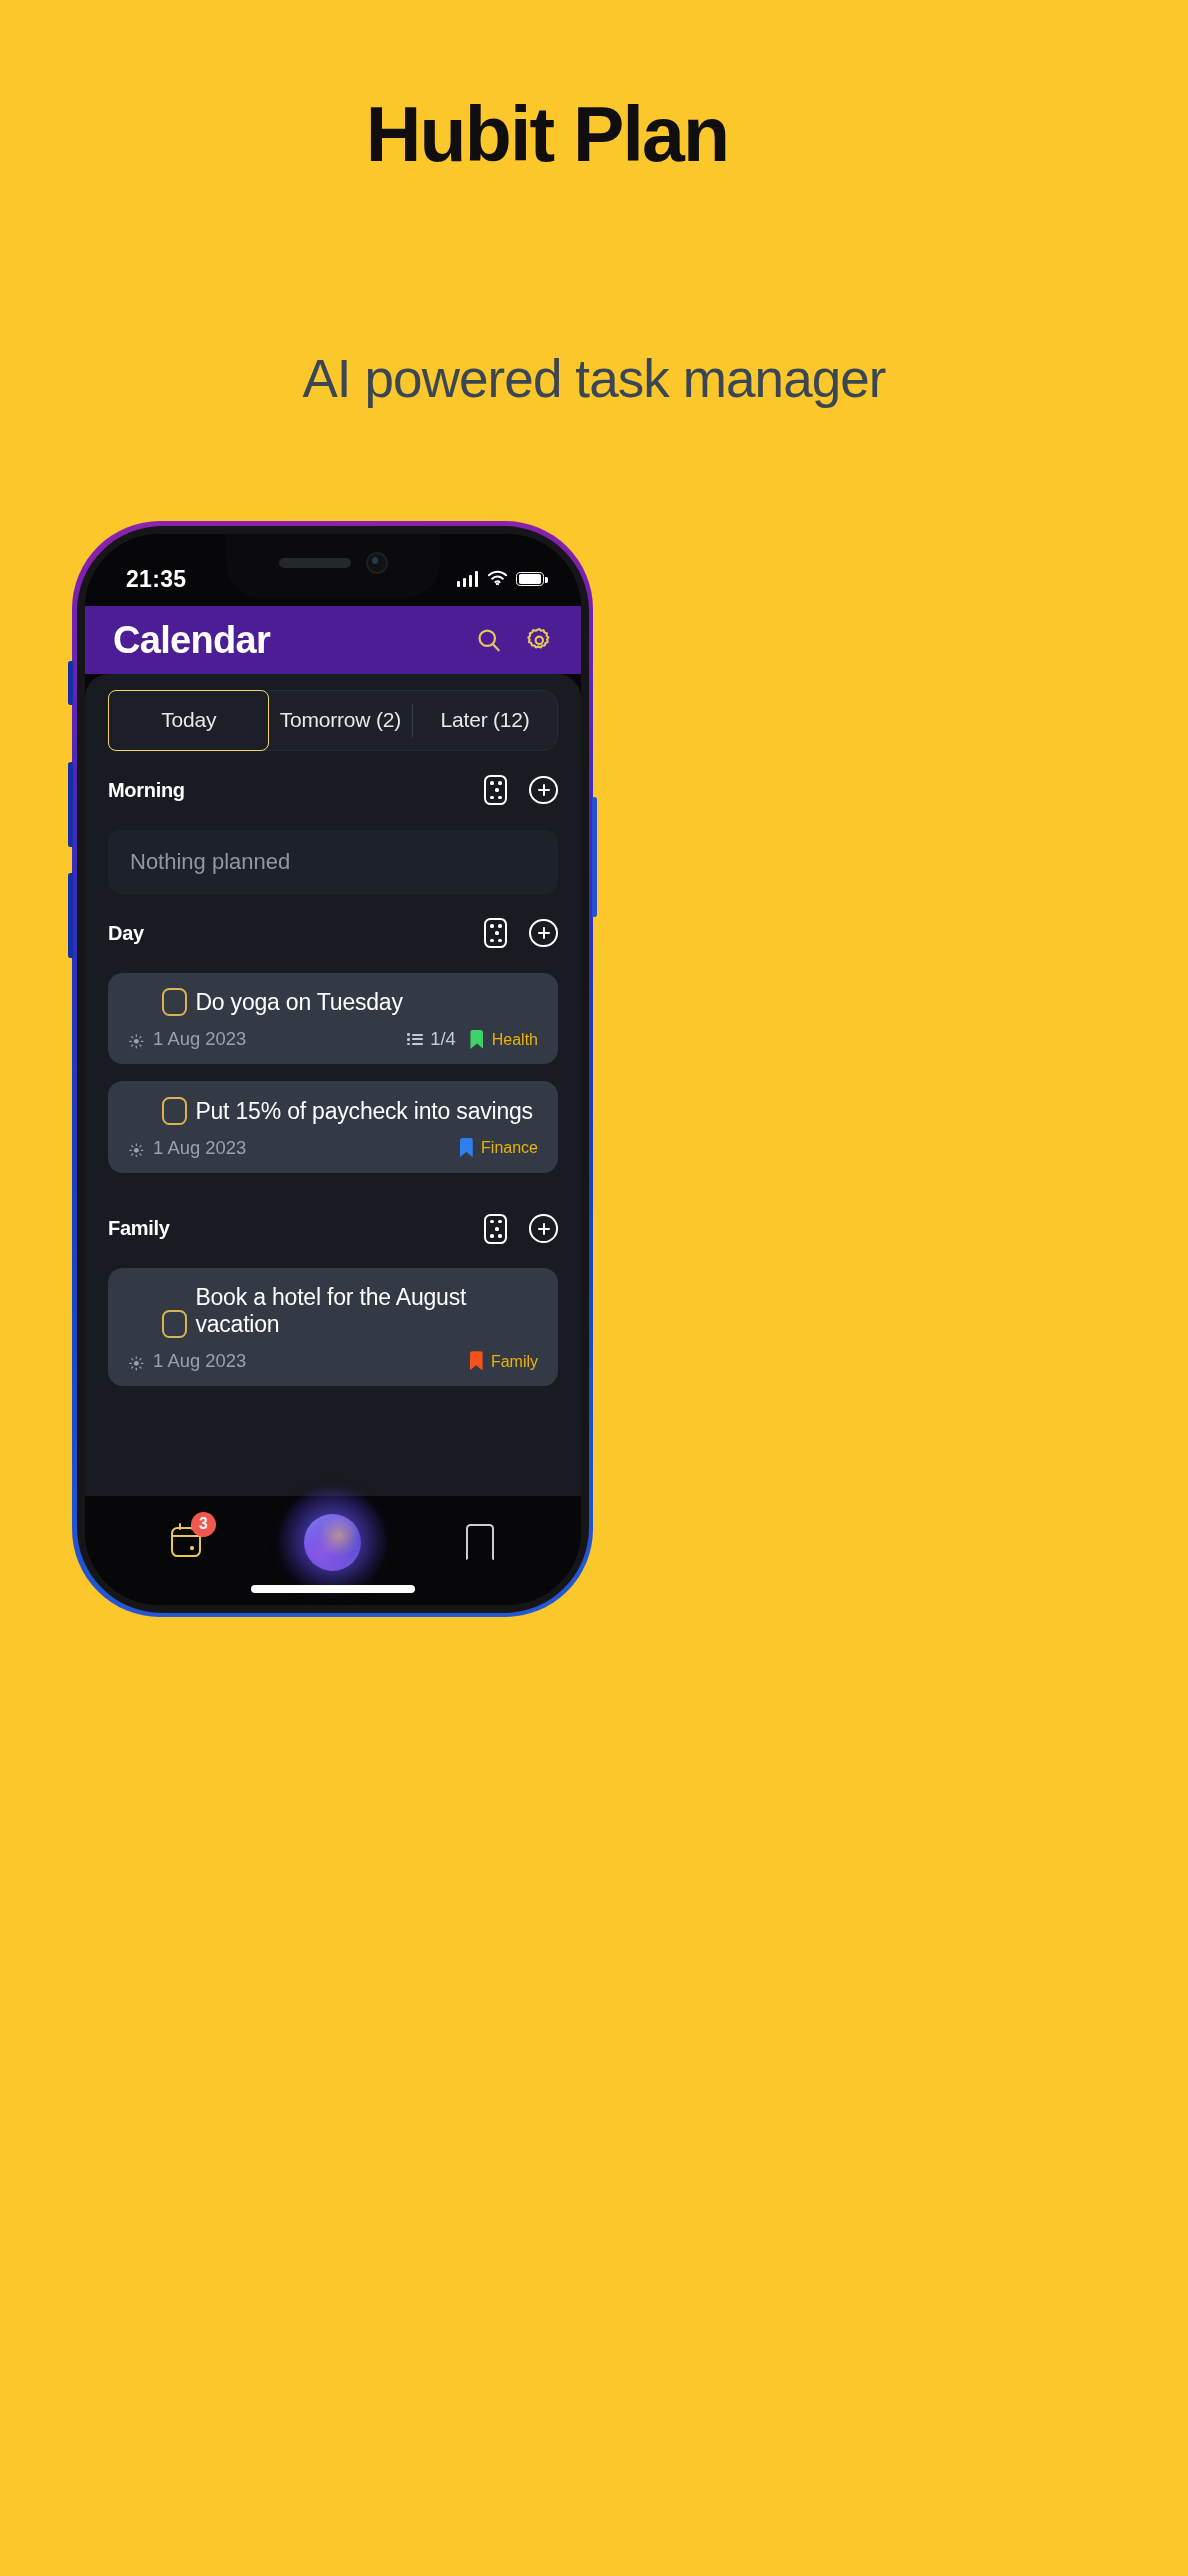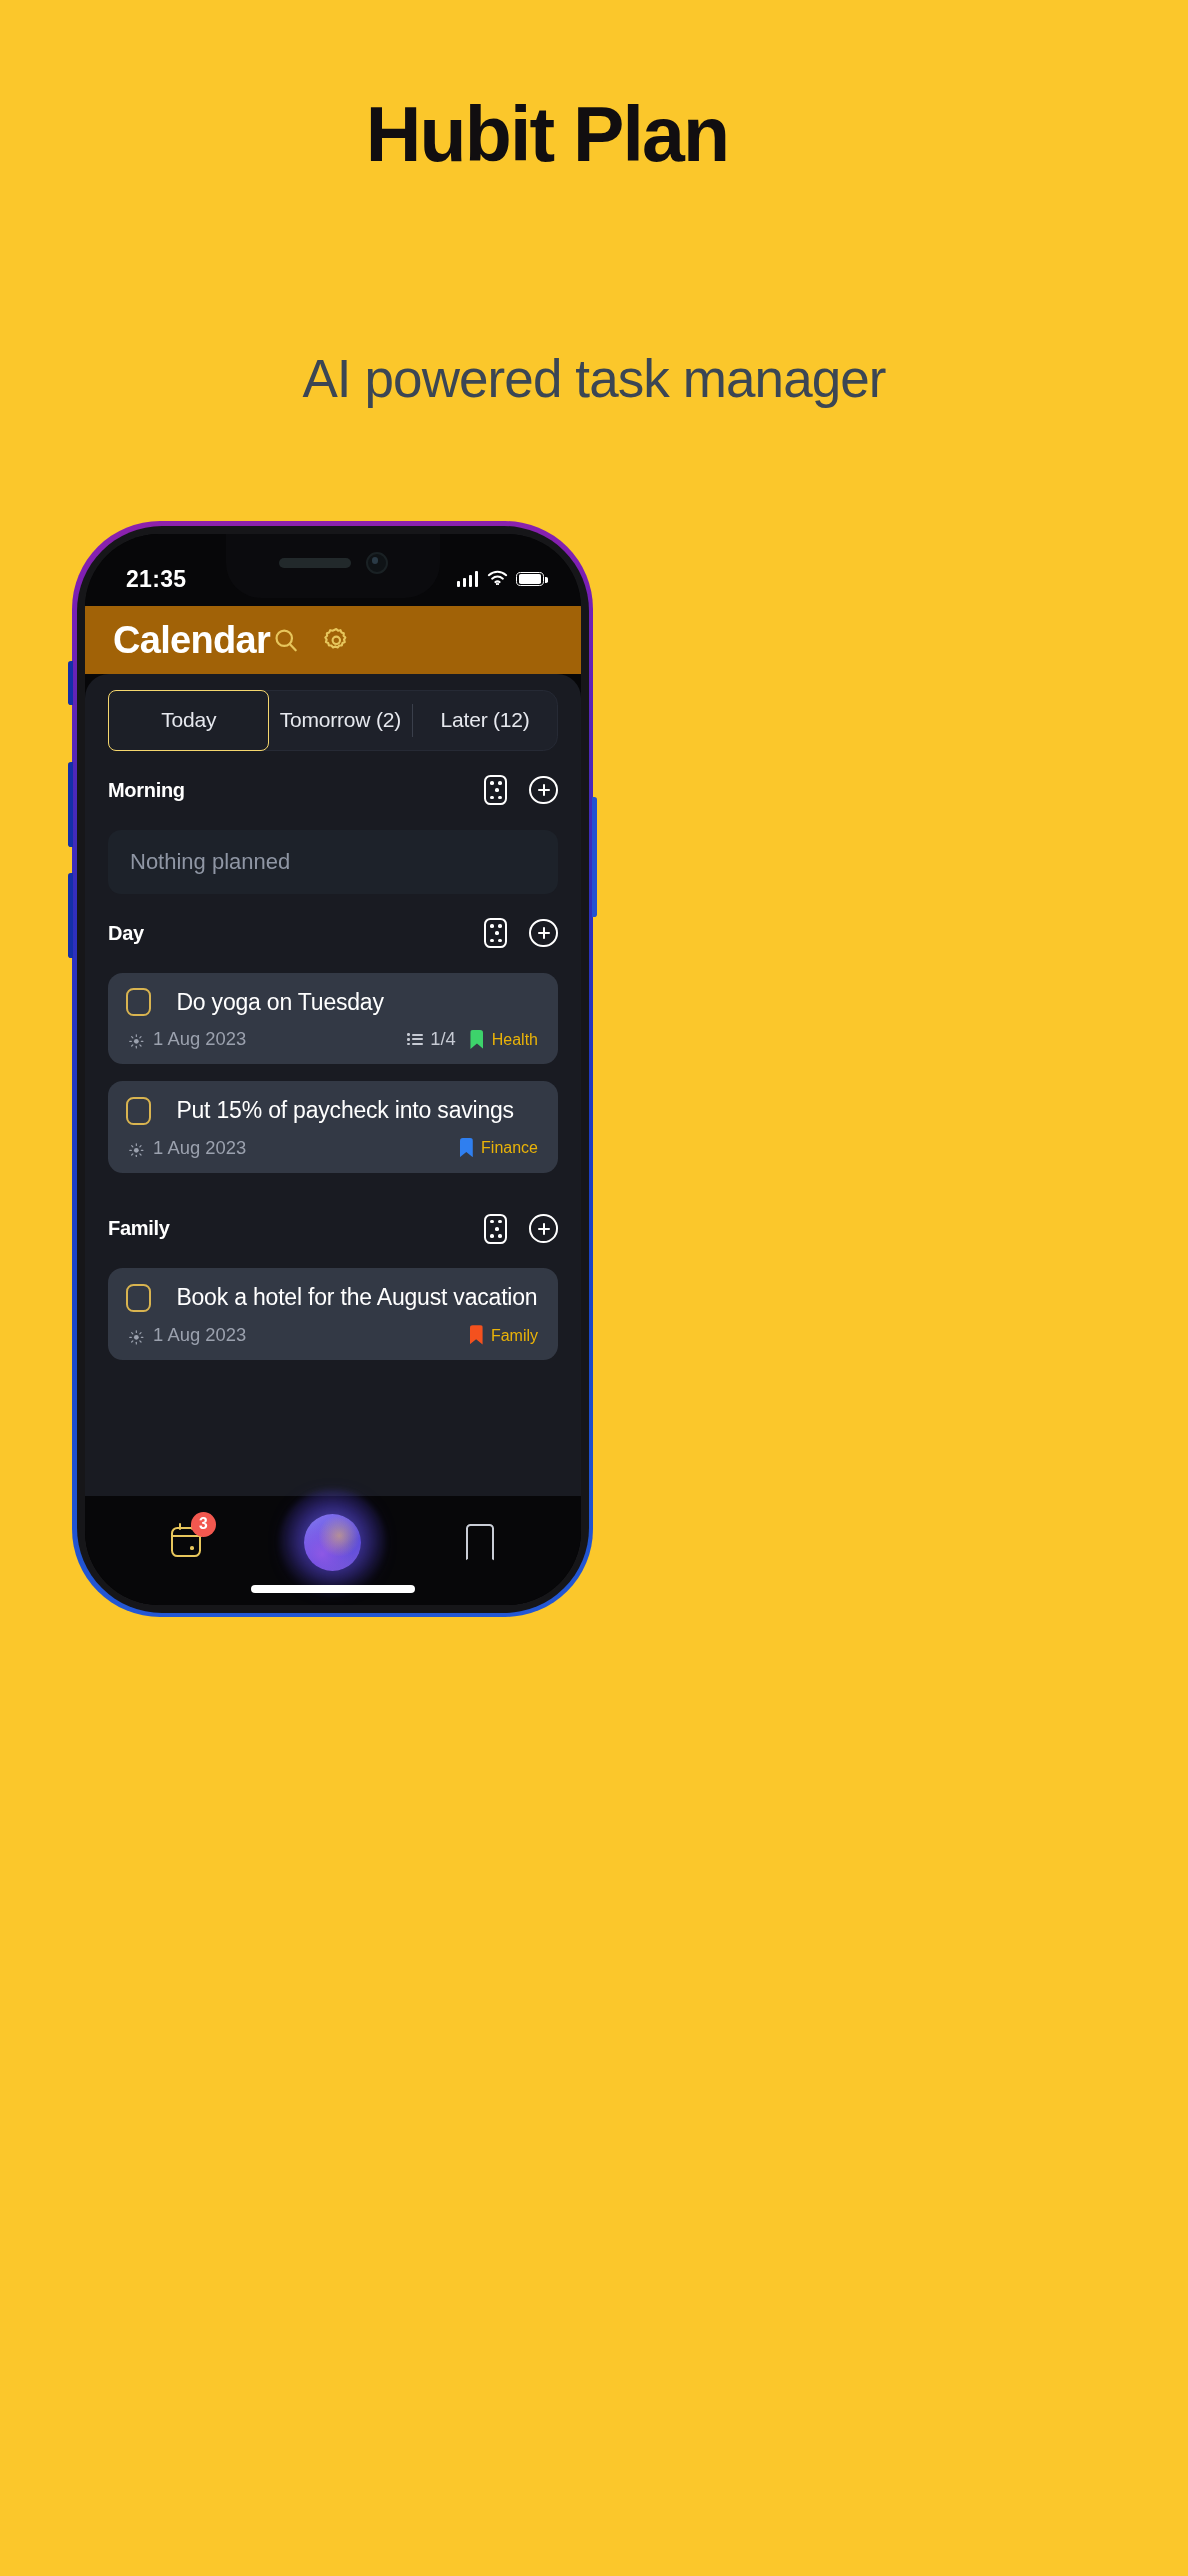--- a/index.html
+++ b/index.html
@@ -137,22 +137,22 @@
   .app{
     position:absolute; top:0; left:0;
     width:496px; height:1071px;
     background:#070709;
     display:flex; flex-direction:column;
   }
   .app-header{
     margin-top:72px;
     padding:0 26px 0 28px;
     height:68px;
-    display:flex; align-items:center; 
-    background:#a16207;
+    display:flex; align-items:center; justify-content:space-between;
+    background:#4c1d95;
   }
   .app-title{
     font-size:38px; font-weight:bold; color:#fff; letter-spacing:-0.7px;
   }
   .header-actions{ display:flex; align-items:center; gap:20px; }
   .icon-btn{ width:31px; height:31px; display:flex; align-items:center; justify-content:center; }
   
   .sheet{
     flex:1;
     background:#191B22;
@@ -230,21 +230,21 @@
     padding:0 22px;
     font-size:22px; color:#8F96A4;
   }
   
   .task{
     background:#333945;
     border-radius:14.7px;
     padding:15.7px 20px 14px 18.4px;
     margin-bottom:16.6px;
   }
-  .task-top{ display:flex; align-items:center; gap:25px; }
+  .task-top{ display:flex; align-items:flex-end; gap:8px;margin-left:36px; }
   .checkbox{
     width:25px; height:28px; flex:0 0 auto;
     border:2.2px solid #D9B450;
     border-radius:7.4px;
     background:transparent;
   }
   .task-name{ font-size:23px; color:#FFFFFF; letter-spacing:-0.2px; }
   .task-bot{
     display:flex; align-items:center; justify-content:space-between;
     margin-top:12px;

